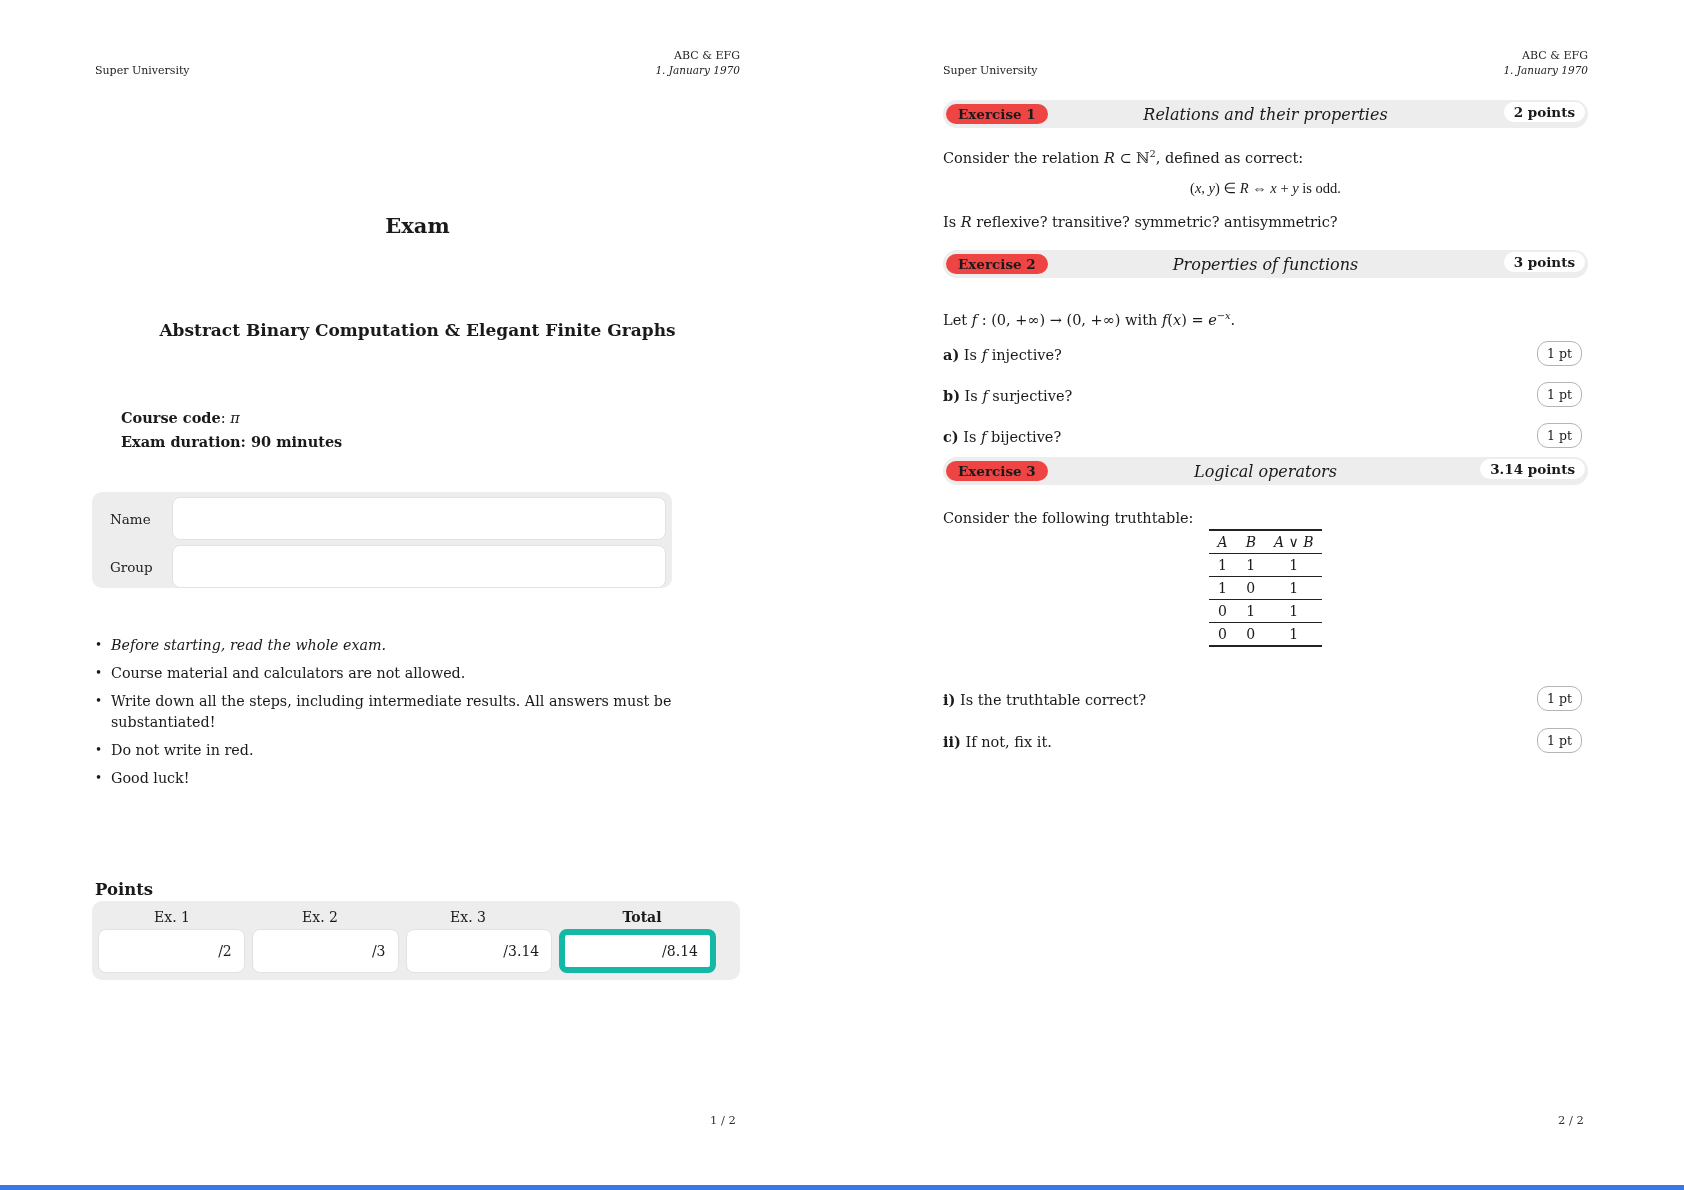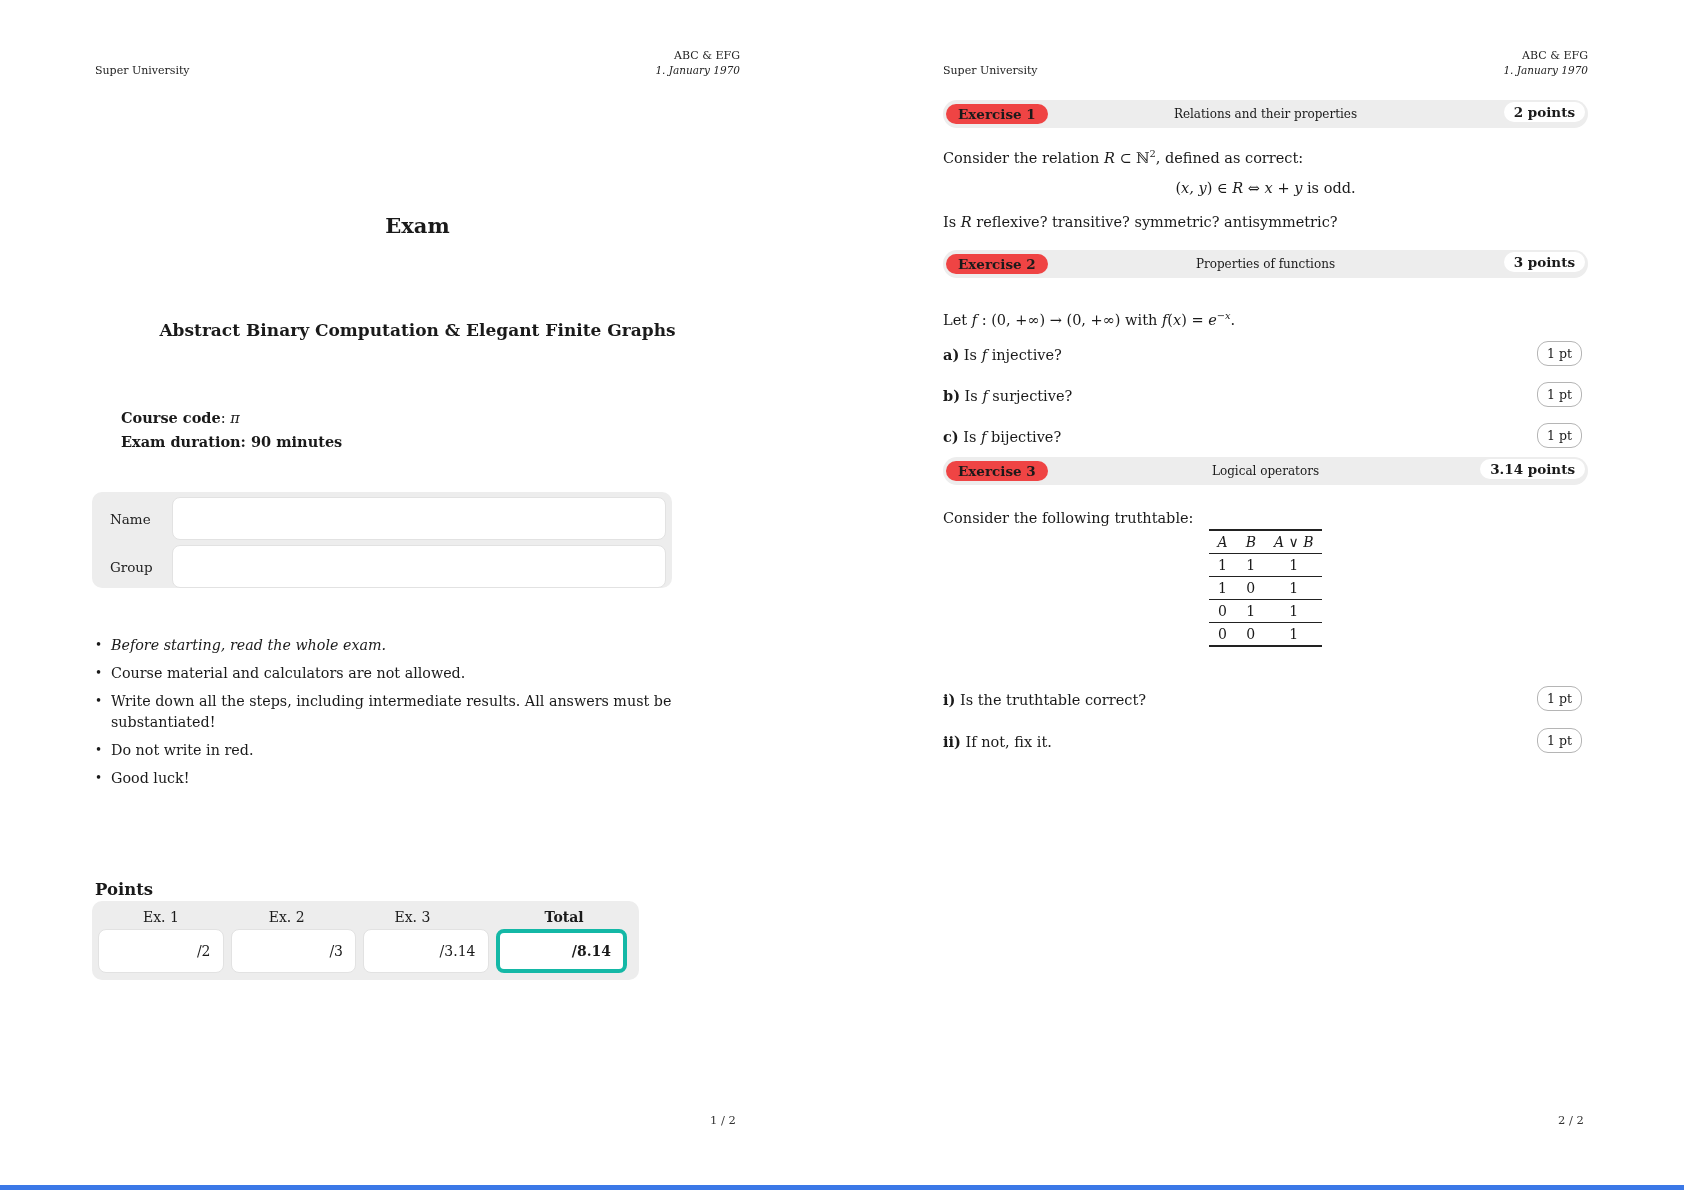--- a/index.html
+++ b/index.html
@@ -23,34 +23,34 @@
   .panel{background:#ededed;border-radius:10px;}
   .form-panel{left:92px;top:492px;width:580px;padding:5px 6px;box-sizing:border-box;height:96px;}
   .form-row{display:flex;align-items:center;height:43px;}
   .form-row + .form-row{margin-top:5px;}
   .form-label{width:62px;padding-left:12px;font-size:13.5px;color:#222;flex:none;}
   .form-input{flex:1;height:41px;background:#fff;border:1px solid #e2e2e2;border-radius:8px;}
   .bullets{left:95px;top:635px;width:648px;font-size:14.3px;}
   .bullet-row{display:flex;margin-bottom:7px;line-height:21px;}
   .bullet-dot{width:16px;flex:none;font-size:12px;}
   .points-h{left:95px;top:879px;font-size:16.5px;font-weight:bold;line-height:22px;}
-  .points-panel{left:92px;top:901px;width:547px;box-sizing:border-box;padding:3px 12px 7px 6px;}
+  .points-panel{left:92px;top:901px;width:648px;box-sizing:border-box;padding:3px 24px 7px 6px;}
   .prow-head{display:flex;height:25px;align-items:center;}
   .phead-cell{flex:1;text-align:center;font-size:14px;}
   .prow-boxes{display:flex;gap:7px;}
   .pbox{flex:1;height:44px;background:#fff;border:1px solid #e2e2e2;border-radius:8px;
         display:flex;align-items:center;justify-content:flex-end;padding-right:12px;
         box-sizing:border-box;font-size:14px;}
-  .pbox.total{border:4px solid #14b8a6;font-weight:bold;}
+  .pbox.total{border:6px solid #14b8a6;font-weight:normal;}
   
   .exbar{left:943px;width:645px;height:28px;background:#ededed;border-radius:14px;
          display:flex;align-items:center;}
   .exbadge{margin-left:3px;background:#ef4444;border-radius:12px;padding:2px 12px;
            font-weight:bold;font-size:13.5px;white-space:nowrap;z-index:1;}
-  .extitle{position:absolute;left:0;width:100%;text-align:center;font-size:12px;}
+  .extitle{position:absolute;left:0;width:100%;text-align:center;font-size:16px;font-style:italic;}
   .expoints{position:absolute;right:3px;top:2px;background:#fff;border-radius:12px;
             padding:2px 10px;font-weight:bold;font-size:13.5px;white-space:nowrap;}
   .body-line{left:943px;width:645px;font-size:14.5px;line-height:20px;}
   .centered{text-align:center;}
   .qrow{left:943px;width:645px;font-size:14.5px;line-height:21px;}
   .qlabel{font-weight:bold;}
   .ptpill{position:absolute;right:6px;top:-3px;background:#fff;border:1px solid #b5b5b5;
           border-radius:11px;padding:1px 9px;font-size:12.5px;}
   .ttwrap{left:943px;top:529px;width:645px;display:flex;justify-content:center;}
   table.tt{border-collapse:collapse;border-top:2.5px solid #222;}
@@ -137,21 +137,21 @@
     <div>ABC &amp; EFG</div>
     <div class="hdr-date">1. January 1970</div>
   </div>
 
   <div class="abs exbar" style="top:100px;">
     <div class="extitle">Relations and their properties</div>
     <div class="exbadge">Exercise 1</div>
     <div class="expoints">2 points</div>
   </div>
   <div class="abs body-line" style="top:144px;"><span>Consider the relation </span><span class="it">R</span><span> ⊂ ℕ</span><sup>2</sup><span>, defined as correct:</span></div>
-  <div class="abs body-line centered" style="top:178px;"><span>(</span><span class="it">x, y</span><span>) ∈ </span><span class="it">R</span><span>  ⇔  </span><span class="it">x</span><span> + </span><span class="it">y</span><span> is odd.</span></div>
+  <div class="abs body-line centered" style="top:178px;font-family:Liberation Serif, serif;"><span>(</span><span class="it">x, y</span><span>) ∈ </span><span class="it">R</span><span>  ⇔  </span><span class="it">x</span><span> + </span><span class="it">y</span><span> is odd.</span></div>
   <div class="abs body-line" style="top:212px;"><span>Is </span><span class="it">R</span><span> reflexive? transitive? symmetric? antisymmetric?</span></div>
 
   <div class="abs exbar" style="top:250px;">
     <div class="extitle">Properties of functions</div>
     <div class="exbadge">Exercise 2</div>
     <div class="expoints">3 points</div>
   </div>
   <div class="abs body-line" style="top:306px;"><span>Let </span><span class="it">f</span><span> : (0, +∞) → (0, +∞) with </span><span class="it">f</span><span>(</span><span class="it">x</span><span>) = </span><span class="it">e</span><sup class="it">−x</sup><span>.</span></div>
 
   <div class="abs qrow" style="top:344px;">

